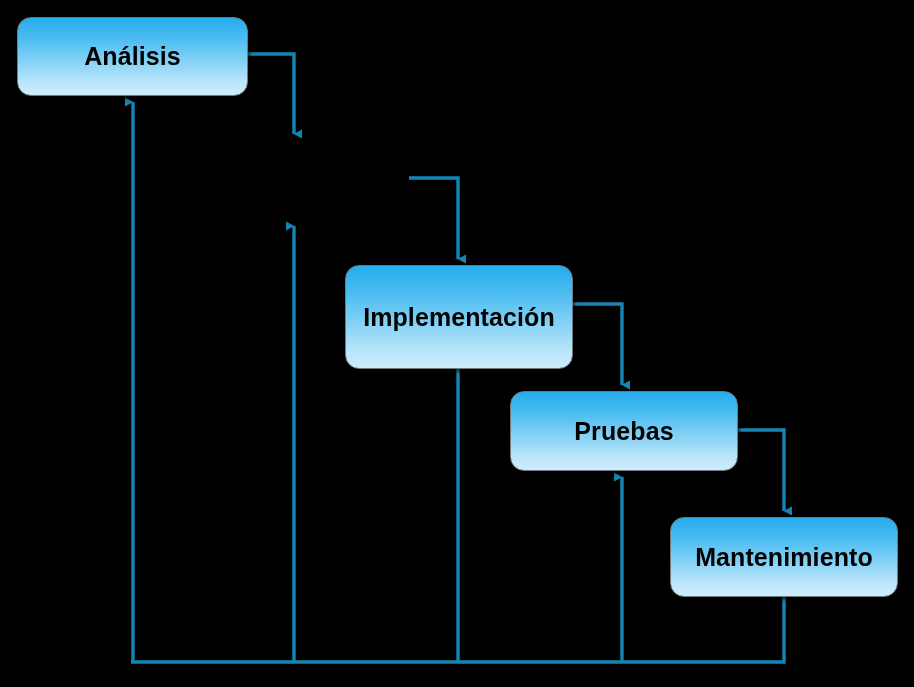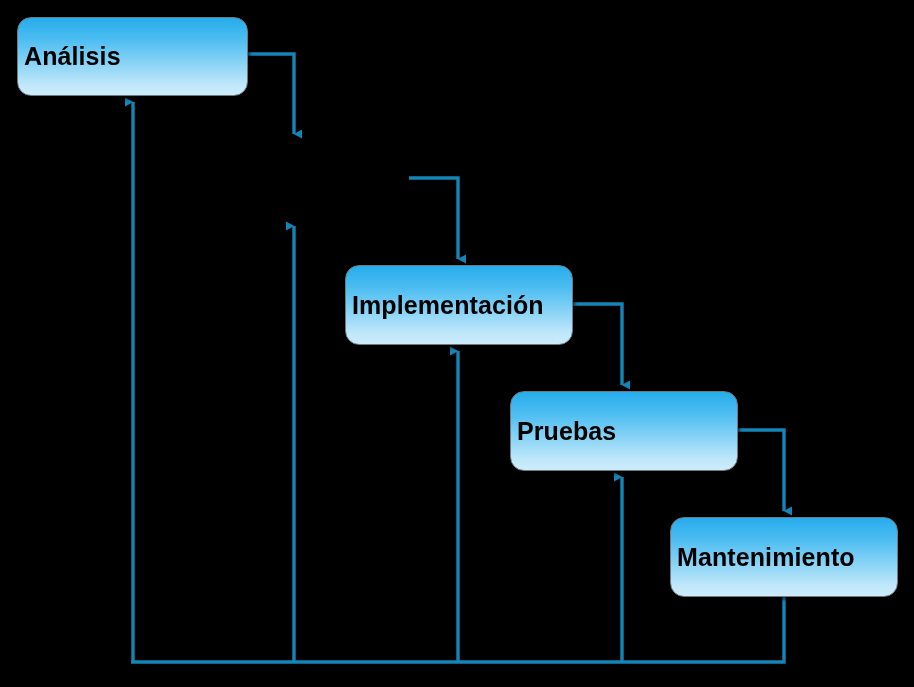--- a/index.html
+++ b/index.html
@@ -26,21 +26,21 @@
   }
   .stage-box {
     position: absolute;
     box-sizing: border-box;
     border-radius: 14px;
     border: 1px solid #6f7a80;
     background: linear-gradient(to bottom, #27ACEC 0%, #49BCF1 26%, #8FD6F6 62%, #BFE7FA 86%, #CDECFB 100%);
     box-shadow: 2px 3px 3px rgba(0,0,0,0.55);
     display: flex;
     align-items: center;
-    justify-content: flex-start;
+    justify-content: center;
     overflow: hidden;
   }
   .stage-label {
     color: #000000;
     font-family: "Liberation Sans", sans-serif;
     font-weight: bold;
     font-size: 25px;
     line-height: 1;
     letter-spacing: 0.1px;
     white-space: nowrap;
@@ -77,21 +77,21 @@
       <path d="M 458 662 L 458 351" marker-end="url(#arrow-up)"></path>
       <path d="M 622 662 L 622 477" marker-end="url(#arrow-up)"></path>
     </g>
   </svg>
 
   <div class="stage-box" style="left:17px; top:17px; width:231px; height:79px;">
     <span class="stage-label">Análisis</span>
   </div>
 
 
-  <div class="stage-box" style="left:345px; top:265px; width:228px; height:80px;">
+  <div class="stage-box" style="left:345px; top:265px; width:228px; height:104px;">
     <span class="stage-label">Implementación</span>
   </div>
 
   <div class="stage-box" style="left:510px; top:391px; width:228px; height:80px;">
     <span class="stage-label">Pruebas</span>
   </div>
 
   <div class="stage-box" style="left:670px; top:517px; width:228px; height:80px;">
     <span class="stage-label">Mantenimiento</span>
   </div>

